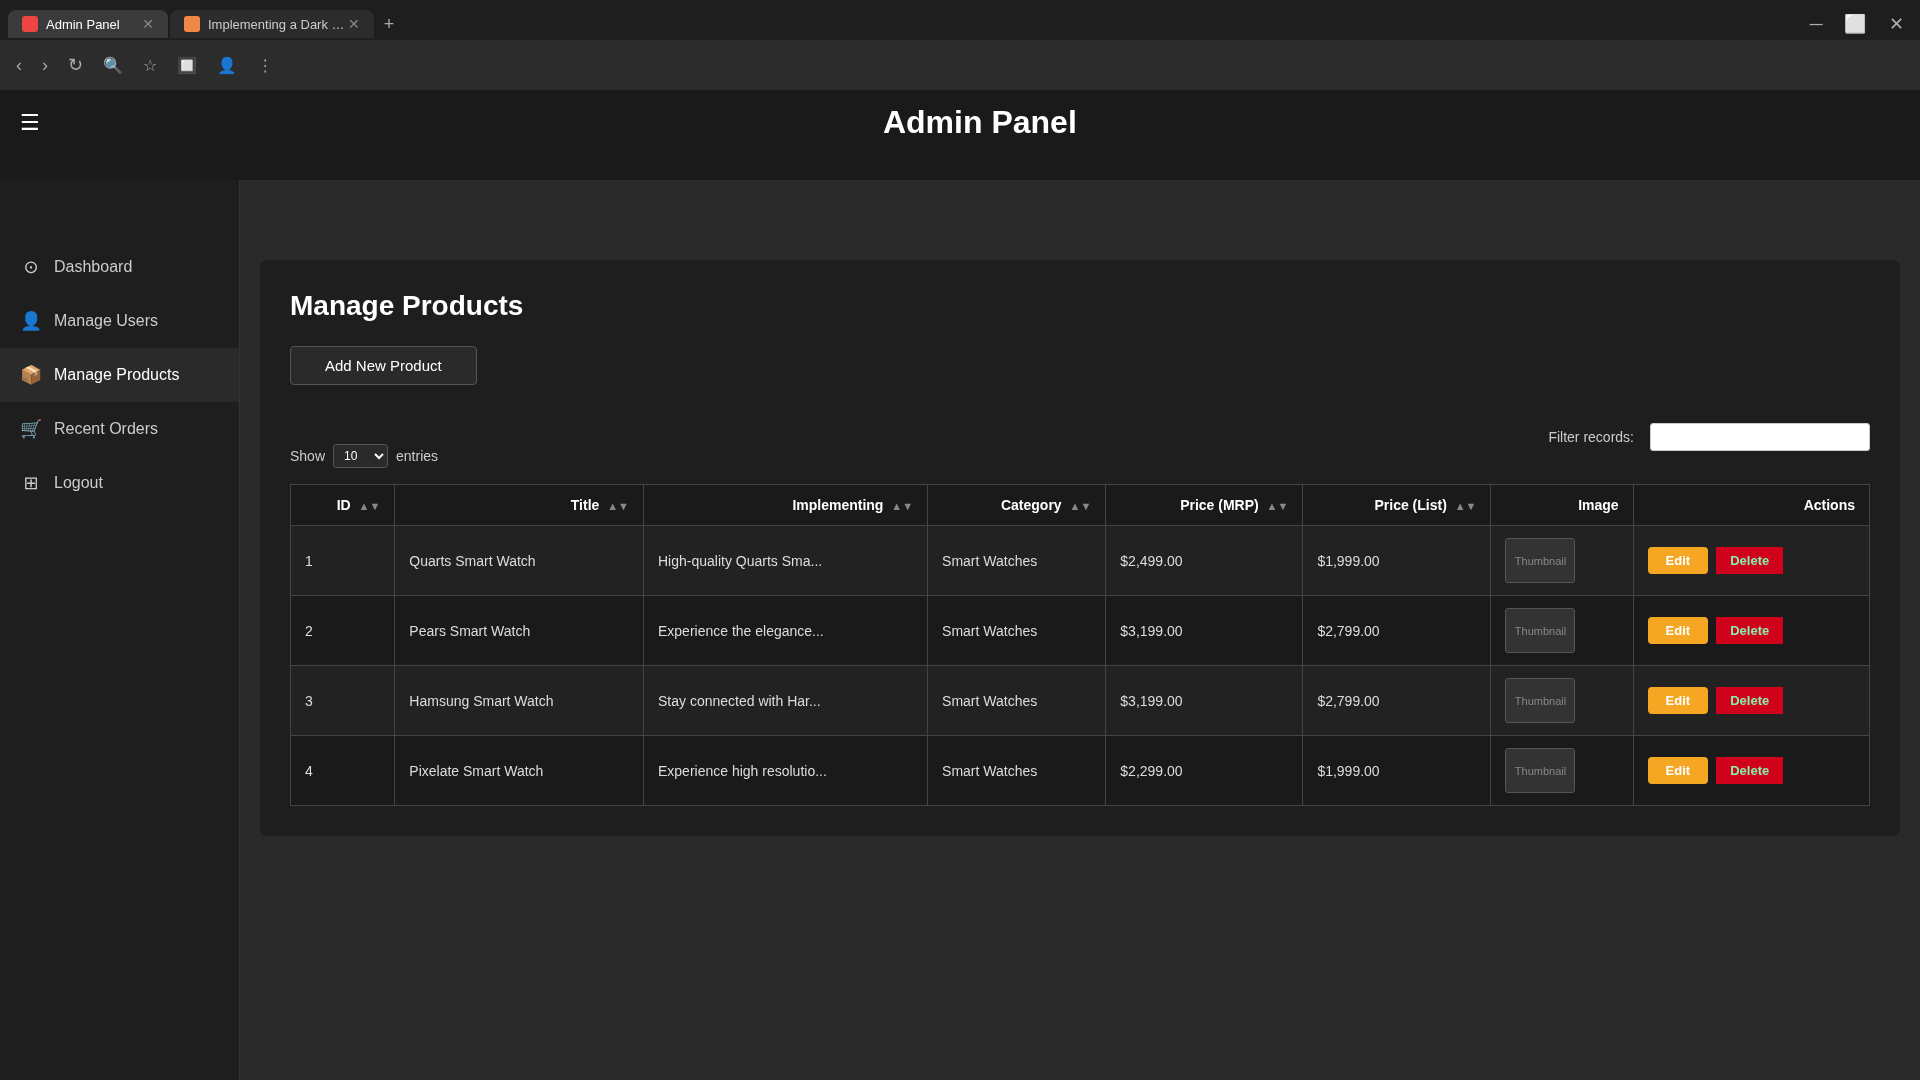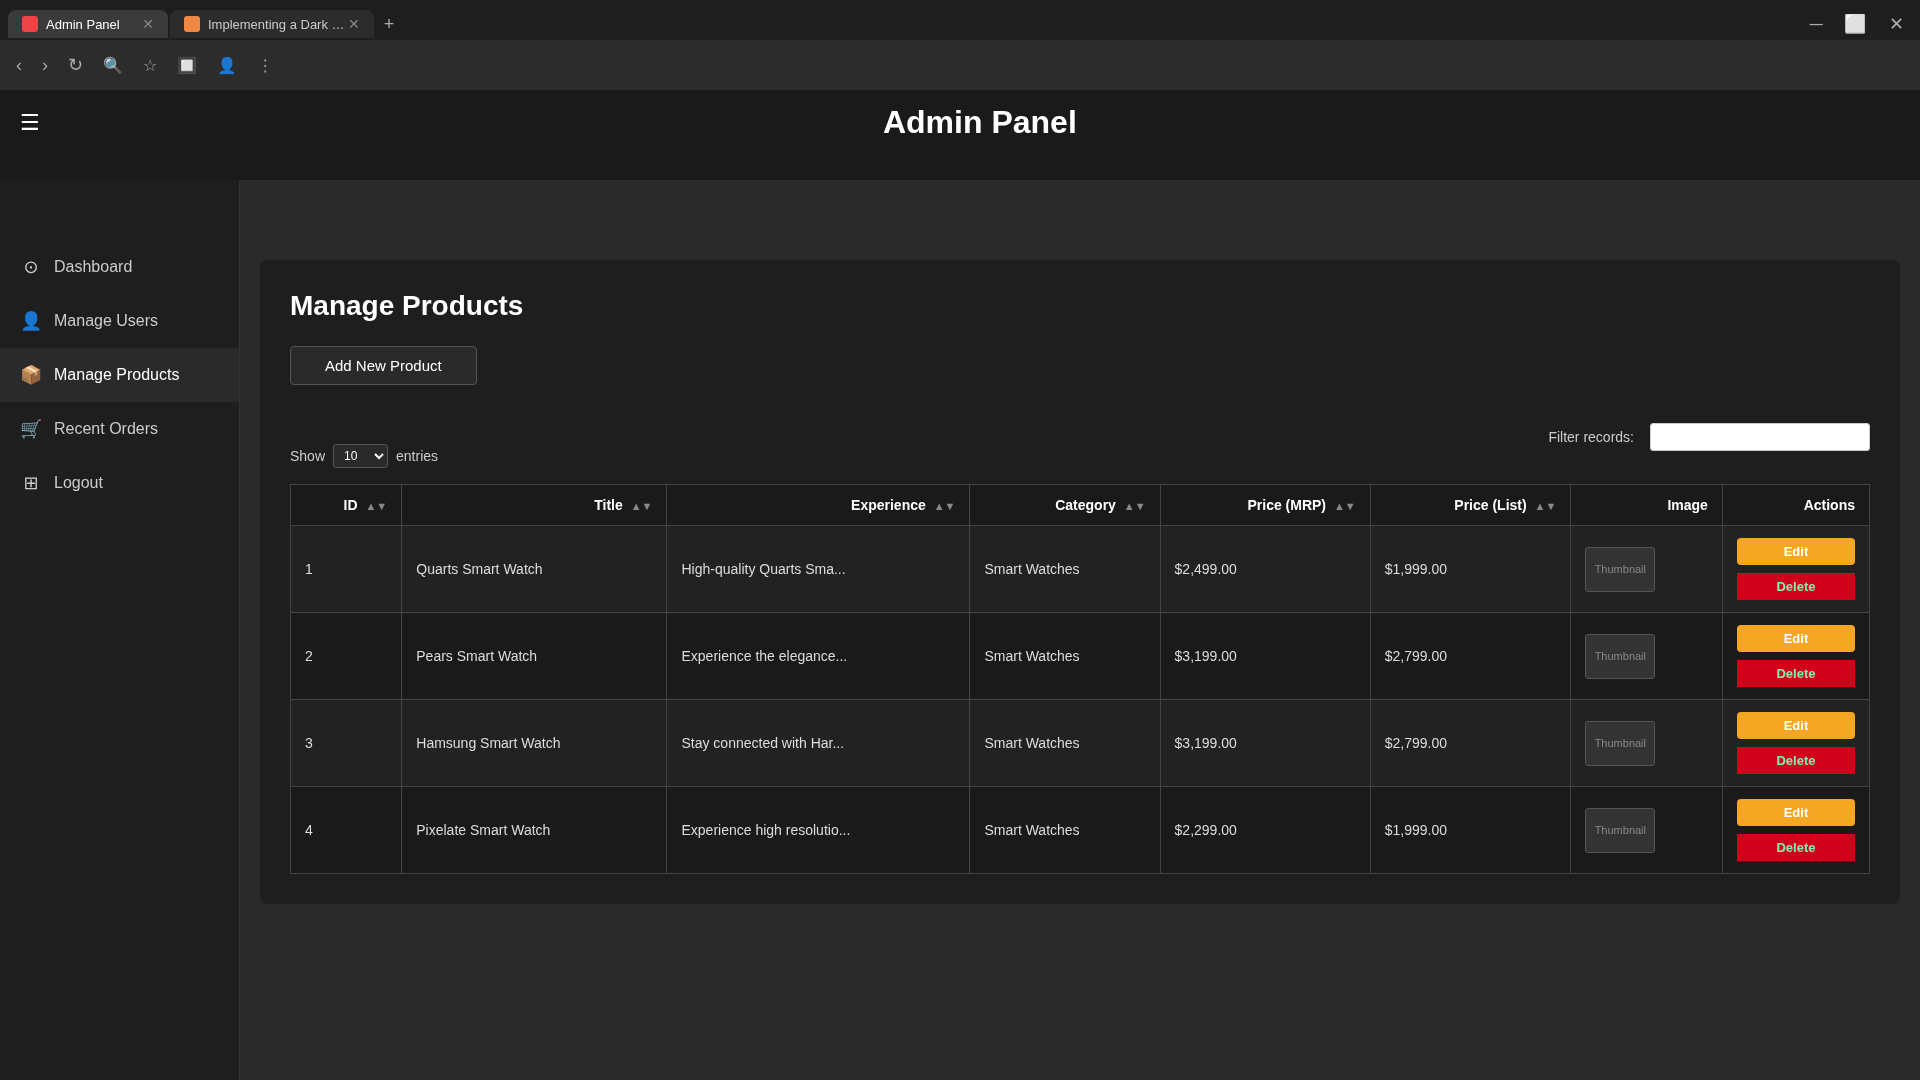--- a/index.html
+++ b/index.html
@@ -287,21 +287,21 @@
       display: flex;
       align-items: center;
       justify-content: center;
       font-size: 11px;
       color: #888;
       border-radius: 3px;
     }
 
     .actions-cell {
       display: flex;
-      flex-direction: column;
+      flex-direction: row;
       gap: 8px;
     }
     .edit-btn {
       background: #f5a623;
       border: none;
       color: #fff;
       padding: 6px 18px;
       font-size: 13px;
       cursor: pointer;
       border-radius: 4px;
@@ -412,21 +412,21 @@
           <tr>
             <th>
               <span>ID</span>
               <span class="sort-arrows">▲▼</span>
             </th>
             <th>
               <span>Title</span>
               <span class="sort-arrows">▲▼</span>
             </th>
             <th>
-              <span>Experience</span>
+              <span>Implementing</span>
               <span class="sort-arrows">▲▼</span>
             </th>
             <th>
               <span>Category</span>
               <span class="sort-arrows">▲▼</span>
             </th>
             <th>
               <span>Price (MRP)</span>
               <span class="sort-arrows">▲▼</span>
             </th>

